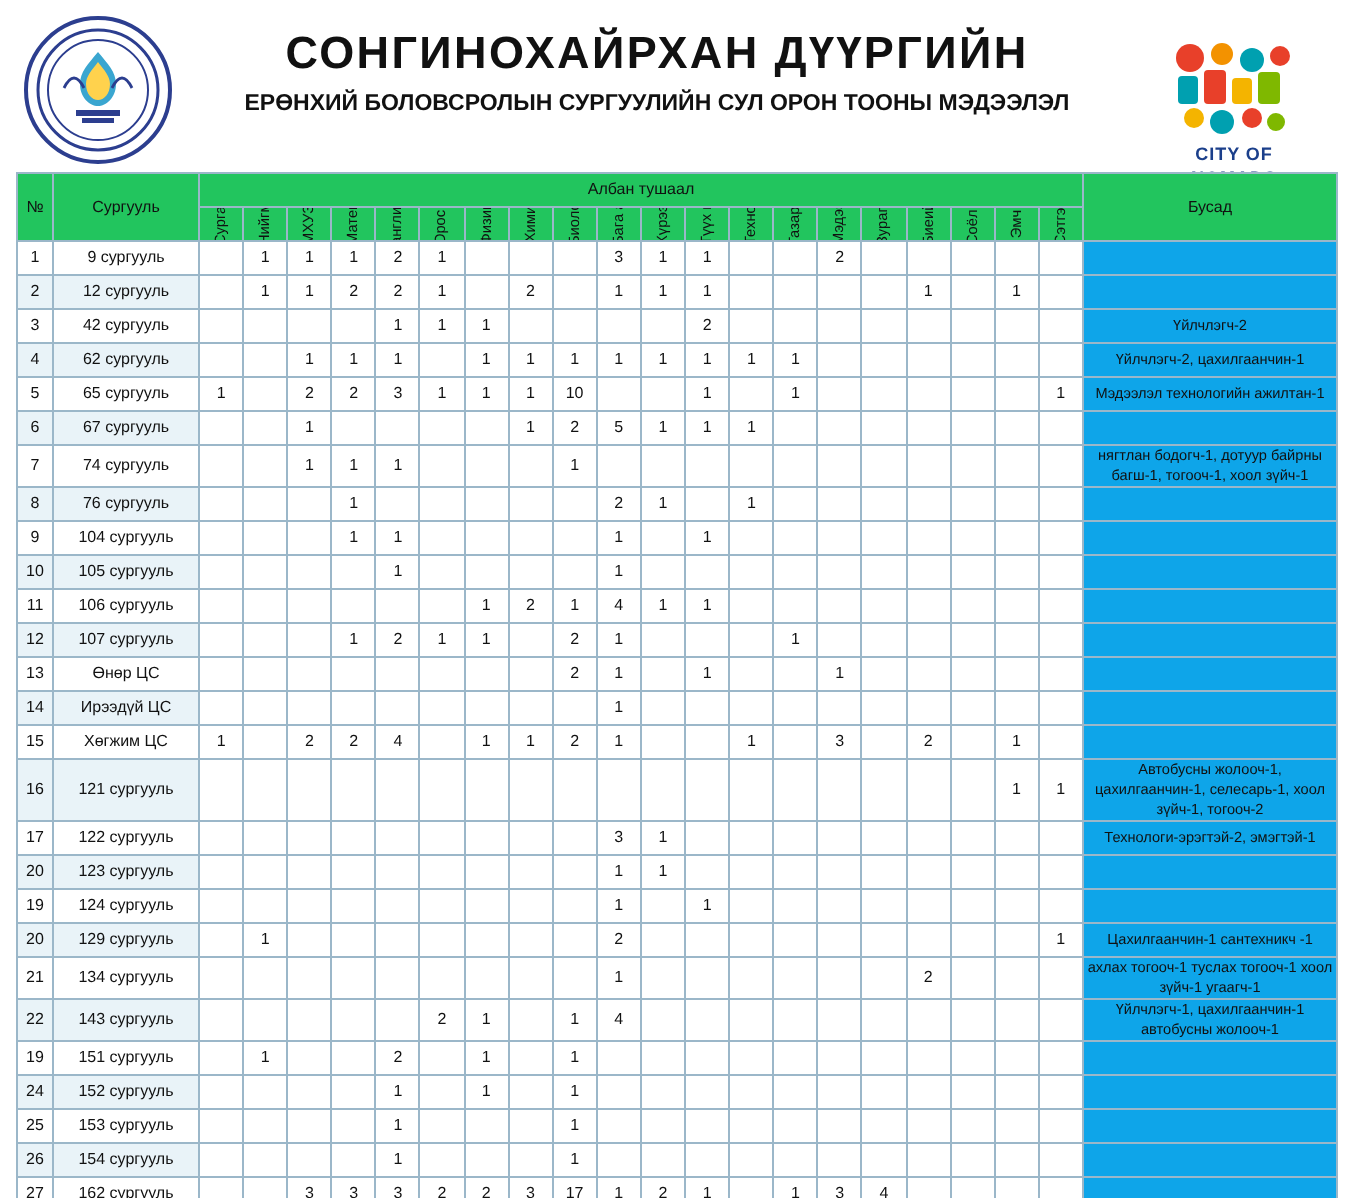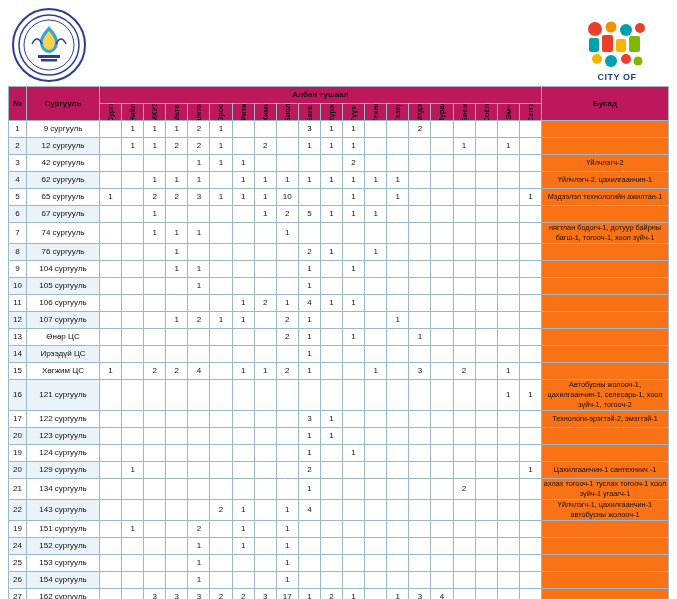--- a/index.html
+++ b/index.html
@@ -95,22 +95,22 @@
     border: 1px solid #9bb7c9;
     padding: 0;
     text-align: center;
     vertical-align: middle;
     height: 16px;
     line-height: 10px;
     color: #111;
     overflow: hidden;
   }
   thead th {
-    background: #be185d;
-    font-weight: bold;
+    background: #22c55e;
+    font-weight: normal;
     font-size: 8px;
   }
   .th-rot {
     height: 66px;
     position: relative;
   }
   .th-rot span {
     display: block;
     white-space: nowrap;
     transform: rotate(-90deg);
@@ -129,21 +129,21 @@
     text-align: left;
     padding-left: 3px;
     font-size: 8px;
     background: #e9f3f8;
   }
   td.note {
     text-align: left;
     padding-left: 3px;
     font-size: 7.3px;
     line-height: 9px;
-    background: #f97316;
+    background: #0ea5e9;
   }
   tbody tr:nth-child(even) td.num,
   tbody tr:nth-child(even) td.school { background: #e9f3f8; }
   tbody tr:nth-child(odd) td.num,
   tbody tr:nth-child(odd) td.school { background: #ffffff; }
   td.cnt { background: #ffffff; font-size: 8px; }
 </style>
 </head>
 <body>
 
@@ -157,20 +157,24 @@
         <circle cx="31" cy="31" r="25" fill="#ffffff" stroke="#2c3e8f" stroke-width="1"></circle>
         <path d="M31 12 c-5 6 -9 10 -9 16 c0 7 5 11 9 11 c4 0 9 -4 9 -11 c0 -6 -4 -10 -9 -16 z" fill="#3aa6d0"></path>
         <path d="M31 17 c-3 4 -6 7 -6 11 c0 5 3 8 6 8 c3 0 6 -3 6 -8 c0 -4 -3 -7 -6 -11 z" fill="#ffd24d"></path>
         <rect x="20" y="41" width="22" height="3" fill="#2c3e8f"></rect>
         <rect x="23" y="45" width="16" height="2.5" fill="#2c3e8f"></rect>
         <path d="M14 30 q5 -10 10 0" fill="none" stroke="#2c3e8f" stroke-width="1.4"></path>
         <path d="M38 30 q5 -10 10 0" fill="none" stroke="#2c3e8f" stroke-width="1.4"></path>
       </svg>
     </div>
 
+    <div class="titles">
+      <div class="title-main">СОНГИНОХАЙРХАН  ДҮҮРГИЙН</div>
+      <div class="title-sub">ЕРӨНХИЙ БОЛОВСРОЛЫН СУРГУУЛИЙН СУЛ ОРОН ТООНЫ МЭДЭЭЛЭЛ</div>
+    </div>
 
     <div class="logo-right">
       <div class="mark">
         <svg width="64" height="50" viewBox="0 0 64 50" aria-hidden="true">
           <circle cx="10" cy="9" r="7" fill="#e8402a"></circle>
           <circle cx="26" cy="7" r="5.5" fill="#f39200"></circle>
           <circle cx="41" cy="10" r="6" fill="#00a0b0"></circle>
           <circle cx="55" cy="8" r="5" fill="#e8402a"></circle>
           <rect x="4" y="18" width="10" height="14" rx="2" fill="#00a0b0"></rect>
           <rect x="17" y="15" width="11" height="17" rx="2" fill="#e8402a"></rect>

